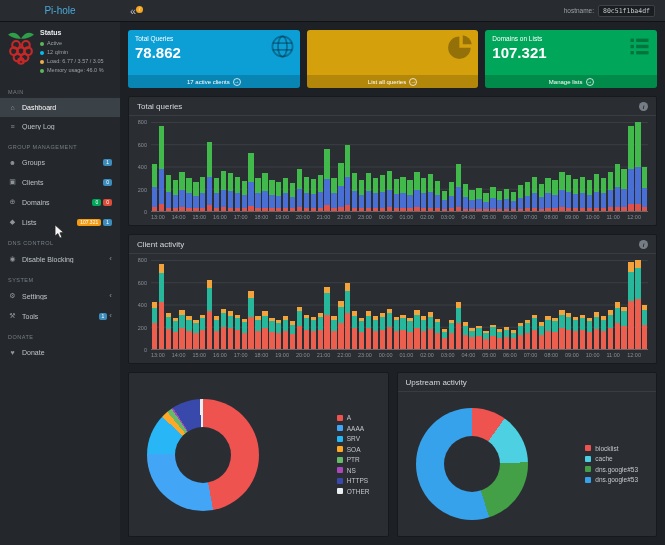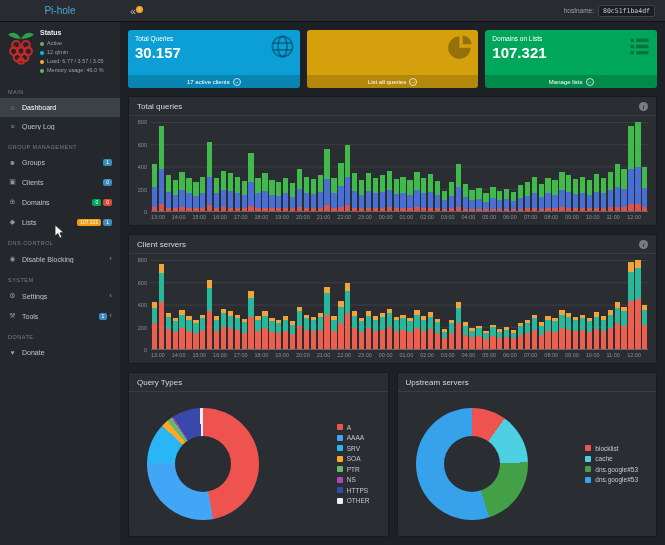--- a/index.html
+++ b/index.html
@@ -226,21 +226,21 @@
         </div>
       </nav>
   </aside>
 
   <main class="main">
 
     <div class="cards">
         <div class="card" style="background: rgb(11, 159, 214);">
           <div class="card-top">
             <div class="card-title">Total Queries</div>
-            <div class="card-value">30.157</div>
+            <div class="card-value">78.862</div>
           </div>
           <div class="card-icon"><svg viewBox="0 0 24 24">
               <g fill="none" stroke="rgba(0,0,0,0.3)" stroke-width="1.6">
                 <circle cx="12" cy="12" r="9"></circle>
                 <ellipse cx="12" cy="12" rx="4" ry="9"></ellipse>
                 <path d="M3.5 9h17M3.5 15h17"></path>
               </g>
             </svg></div>
           <div class="card-footer">
             <span>17 active clients</span>
@@ -678,21 +678,21 @@
             <span class="xtick">09:00</span>
             <span class="xtick">10:00</span>
             <span class="xtick">11:00</span>
             <span class="xtick">12:00</span>
           </div>
         </div>
     </section>
 
     <section class="panel chart-panel">
       <header class="panel-header">
-        <span class="panel-title">Client servers</span>
+        <span class="panel-title">Client activity</span>
         <span class="info-icon">i</span>
       </header>
       <div class="chart-body">
           <div class="ylabels">
             <span class="ytick" style="top: 0%;">800</span>
             <span class="ytick" style="top: 25%;">600</span>
             <span class="ytick" style="top: 50%;">400</span>
             <span class="ytick" style="top: 75%;">200</span>
             <span class="ytick" style="top: 100%;">0</span>
           </div>
@@ -1084,23 +1084,20 @@
             <span class="xtick">09:00</span>
             <span class="xtick">10:00</span>
             <span class="xtick">11:00</span>
             <span class="xtick">12:00</span>
           </div>
         </div>
     </section>
 
     <div class="bottom">
       <section class="panel donut-panel">
-        <header class="panel-header">
-          <span class="panel-title">Query Types</span>
-        </header>
         <div class="donut-body">
             <div class="donut" style="background: conic-gradient(rgb(239, 83, 80) 0deg, rgb(239, 83, 80) 169.56deg, rgb(66, 165, 245) 169.56deg, rgb(66, 165, 245) 271.44deg, rgb(41, 182, 246) 271.44deg, rgb(41, 182, 246) 313.2deg, rgb(255, 167, 38) 313.2deg, rgb(255, 167, 38) 320.4deg, rgb(102, 187, 106) 320.4deg, rgb(102, 187, 106) 325.8deg, rgb(171, 71, 188) 325.8deg, rgb(171, 71, 188) 327.6deg, rgb(57, 73, 171) 327.6deg, rgb(57, 73, 171) 356.4deg, rgb(236, 239, 241) 356.4deg, rgb(236, 239, 241) 360deg);">
               <div class="hole"></div>
             </div>
             <div class="legend">
               <div class="leg-item">
                 <span class="leg-sq" style="background: rgb(239, 83, 80);"></span>
                 <span>A</span>
               </div>
               <div class="leg-item">
@@ -1129,21 +1126,21 @@
               </div>
               <div class="leg-item">
                 <span class="leg-sq" style="background: rgb(236, 239, 241);"></span>
                 <span>OTHER</span>
               </div>
             </div>
           </div>
       </section>
       <section class="panel donut-panel">
         <header class="panel-header">
-          <span class="panel-title">Upstream servers</span>
+          <span class="panel-title">Upstream activity</span>
         </header>
         <div class="donut-body">
             <div class="donut" style="background: conic-gradient(rgb(239, 83, 80) 0deg, rgb(239, 83, 80) 35.64deg, rgb(77, 208, 225) 35.64deg, rgb(77, 208, 225) 88.2deg, rgb(67, 160, 71) 88.2deg, rgb(67, 160, 71) 162deg, rgb(54, 162, 235) 162deg, rgb(54, 162, 235) 360deg);">
               <div class="hole"></div>
             </div>
             <div class="legend">
               <div class="leg-item">
                 <span class="leg-sq" style="background: rgb(239, 83, 80);"></span>
                 <span>blocklist</span>
               </div>

